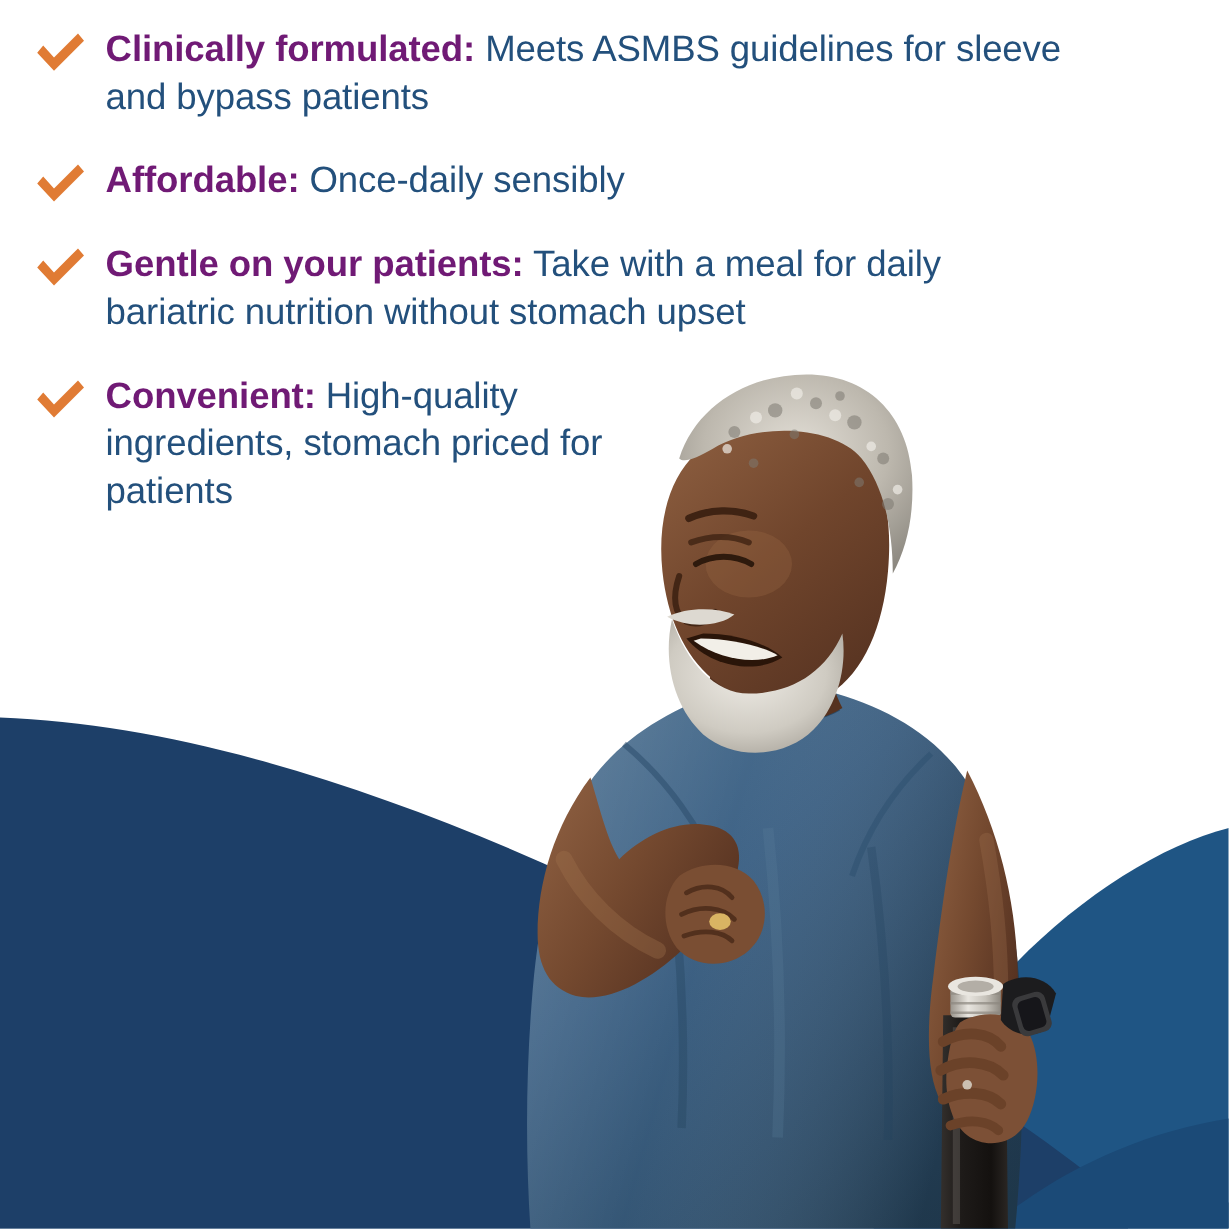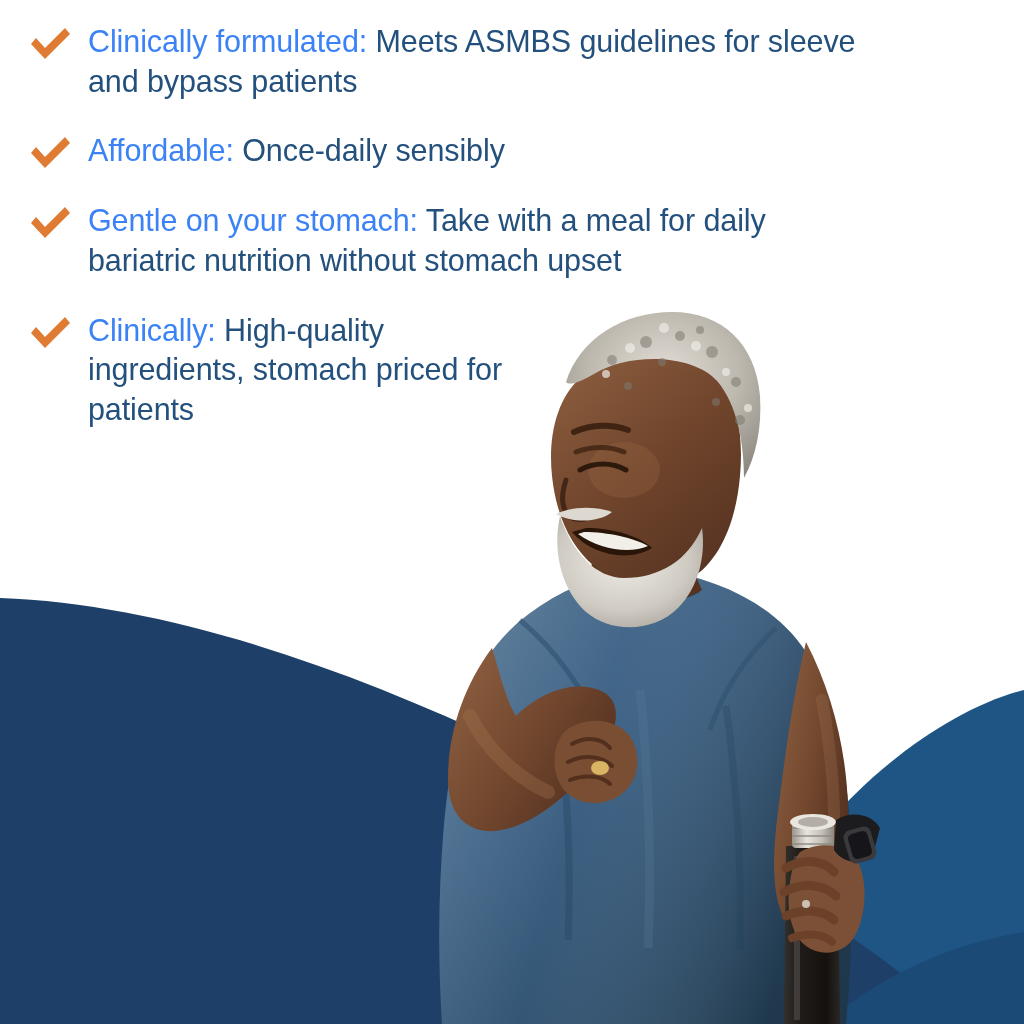--- a/index.html
+++ b/index.html
@@ -67,22 +67,22 @@
 
   .bullet-text {
     flex: 1 1 auto;
     font-size: 30.5px;
     line-height: 1.30;
     color: #23507c;
     letter-spacing: -0.1px;
     max-width: 800px;
   }
   .bullet-text .lead {
-    font-weight: normal;
-    color: #3b82f6;
+    font-weight: bold;
+    color: #701a75;
   }
 
   
   .w-1 { max-width: 810px; }
   .w-2 { max-width: 700px; }
   .w-3 { max-width: 790px; }
   .w-4 { max-width: 420px; }
 </style>
 </head>
 <body>
@@ -351,30 +351,30 @@
       </div>
     </div>
 
     <div class="bullet-row">
       <span class="check-icon">
         <svg width="44" height="36" viewBox="0 0 44 36" aria-hidden="true">
           <path d="M3,18 L8,12 L17,22 L37,2 L42,8 L17,33 Z" fill="#e07b34"></path>
         </svg>
       </span>
       <div class="bullet-text w-3">
-        <span class="lead">Gentle on your stomach:</span><span> Take with a meal for daily bariatric nutrition without stomach upset</span>
+        <span class="lead">Gentle on your patients:</span><span> Take with a meal for daily bariatric nutrition without stomach upset</span>
       </div>
     </div>
 
     <div class="bullet-row tight">
       <span class="check-icon">
         <svg width="44" height="36" viewBox="0 0 44 36" aria-hidden="true">
           <path d="M3,18 L8,12 L17,22 L37,2 L42,8 L17,33 Z" fill="#e07b34"></path>
         </svg>
       </span>
       <div class="bullet-text w-4">
-        <span class="lead">Clinically:</span><span> High-quality ingredients, stomach priced for patients</span>
+        <span class="lead">Convenient:</span><span> High-quality ingredients, stomach priced for patients</span>
       </div>
     </div>
 
   </div>
 
 </div>
 
 </body></html>

